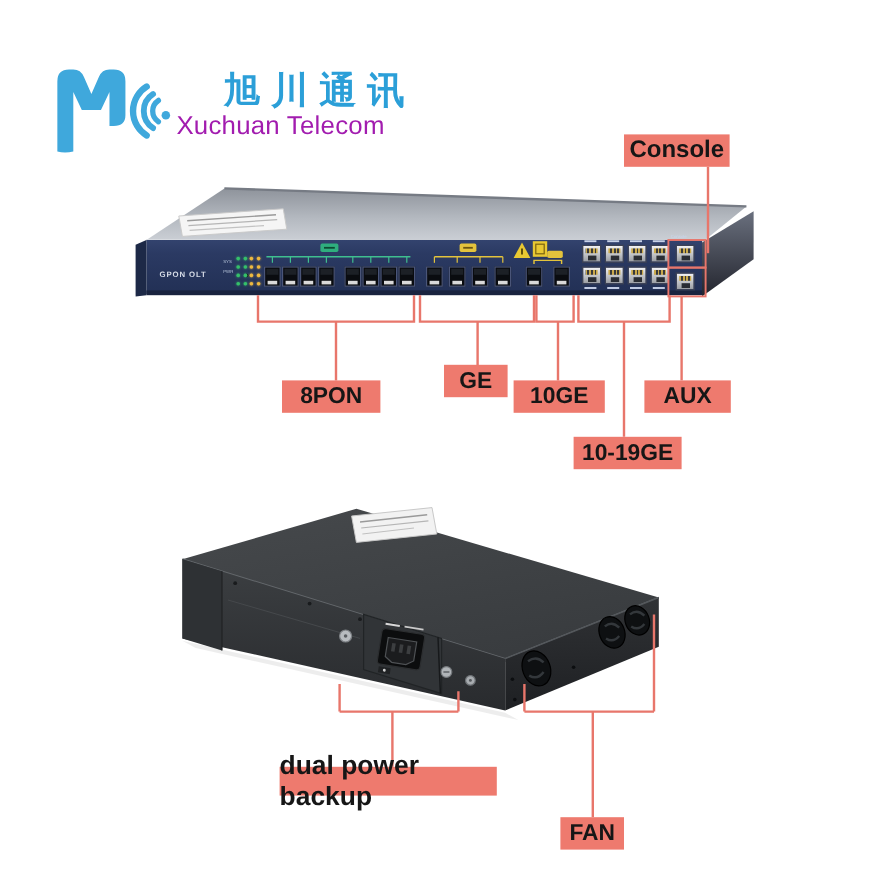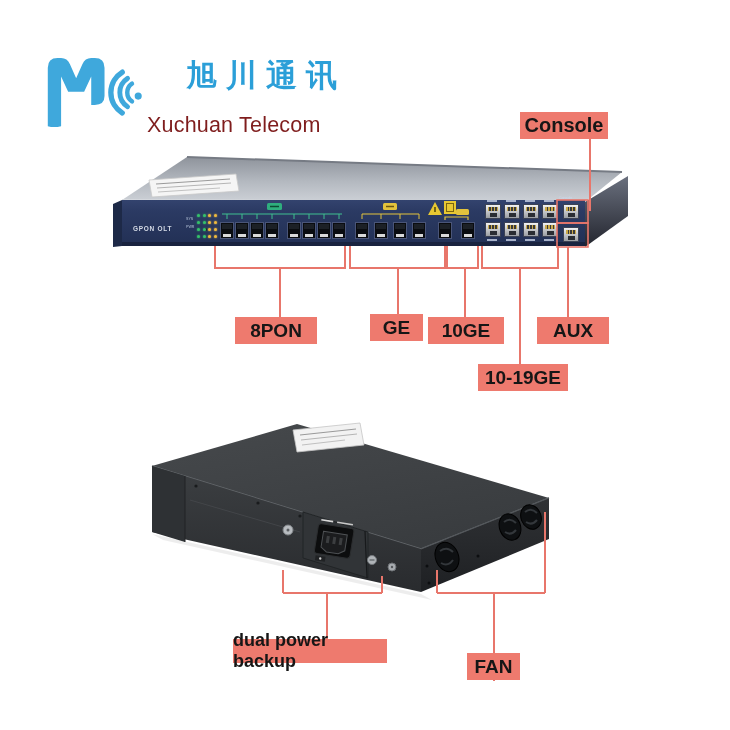--- a/index.html
+++ b/index.html
@@ -4,34 +4,34 @@
 <style>
   html,body{margin:0;padding:0;background:#ffffff;}
   #canvas{position:relative;width:730px;height:730px;background:#fff;overflow:hidden;
           font-family:"Liberation Sans","DejaVu Sans",sans-serif;}
   svg.layer{position:absolute;left:0;top:0;pointer-events:none;}
 
   
   #logo-mark{position:absolute;left:42px;top:50px;width:102px;height:78px;}
   #logo-cn{position:absolute;left:146px;top:55px;font-size:31px;color:#2b9fd8;
            letter-spacing:9px;font-family:"DejaVu Sans","Liberation Sans",sans-serif;font-weight:700;margin-left:40px;}
-  #logo-en{position:absolute;left:147px;top:93px;font-size:21.5px;color:#7f1d1d;
-           font-weight:500;letter-spacing:0.2px;margin-top:20px;}
+  #logo-en{position:absolute;left:147px;top:93px;font-size:21.5px;color:#a21caf;
+           font-weight:500;letter-spacing:0.2px;}
 
   
   .tag{position:absolute;background:#ee7a6e;color:#161616;font-weight:bold;
        display:flex;align-items:center;justify-content:center;font-size:19px;z-index:6;}
   #tag-console{left:520px;top:112px;width:88px;height:27px;font-size:20px;}
   #tag-pon{left:235px;top:317px;width:82px;height:27px;}
-  #tag-ge{left:370px;top:314px;width:53px;height:27px;}
+  #tag-ge{left:370px;top:304px;width:53px;height:27px;}
   #tag-10ge{left:428px;top:317px;width:76px;height:27px;}
   #tag-aux{left:537px;top:317px;width:72px;height:27px;}
   #tag-1019ge{left:478px;top:364px;width:90px;height:27px;}
-  #tag-power{left:233px;top:639px;width:154px;height:24px;font-size:18px;}
-  #tag-fan{left:467px;top:653px;width:53px;height:27px;}
+  #tag-power{left:233px;top:639px;width:181px;height:24px;font-size:22px;}
+  #tag-fan{left:467px;top:681px;width:53px;height:27px;}
 
   
   .sfp-group{position:absolute;display:flex;gap:1px;z-index:3;}
   #pon-g1{left:220px;top:222px;}
   #pon-g2{left:287px;top:222px;}
   #ge-g{left:355px;top:222px;gap:5px;}
   #tenge-g{left:438px;top:222px;gap:9px;}
   .sfp{width:14px;height:17px;background:#0a0c10;border:1px solid #4a5578;
        box-sizing:border-box;position:relative;}
   .sfp::before{content:"";position:absolute;left:1px;right:1px;top:1px;height:5px;background:#1c2026;}

